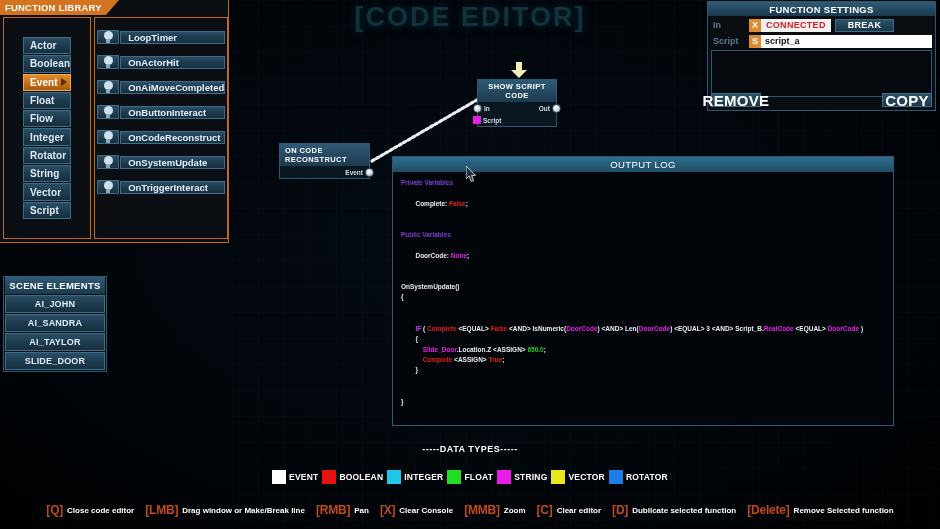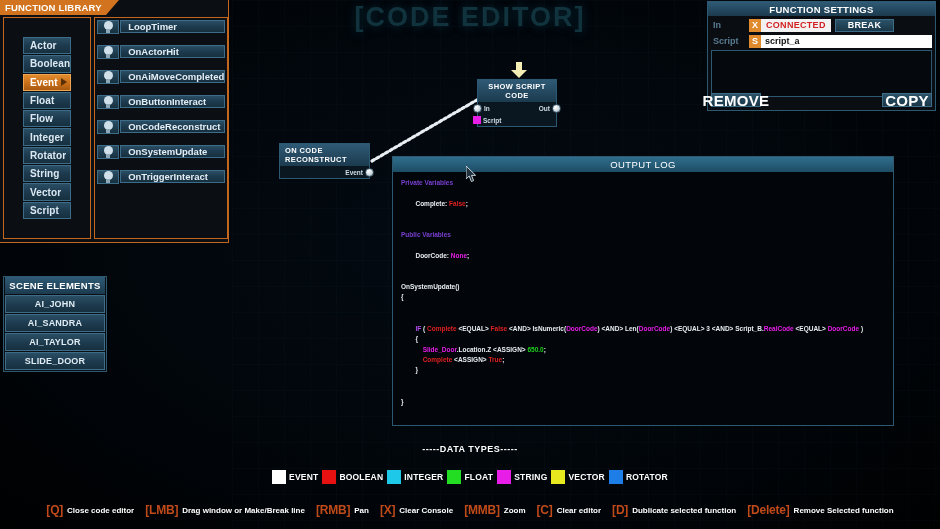--- a/index.html
+++ b/index.html
@@ -119,21 +119,21 @@
   }
 
   .fl-functions {
     flex: 1;
     border: 1px solid #c2671d;
     padding: 2px;
     display: flex;
     flex-direction: column;
     gap: 1px;
   }
-  .fn-item { display: flex; align-items: flex-start; height: 24px; gap: 1px; }
+  .fn-item { display: flex; align-items: flex-end; height: 24px; gap: 1px; }
   .fn-icon {
     width: 22px;
     background: linear-gradient(to bottom, #2a4e64, #16303f);
     border: 1px solid #3d6c89;
     display: flex; align-items: center; justify-content: center;
   }
   .bulb {
     width: 9px; height: 12px;
     position: relative;
   }

